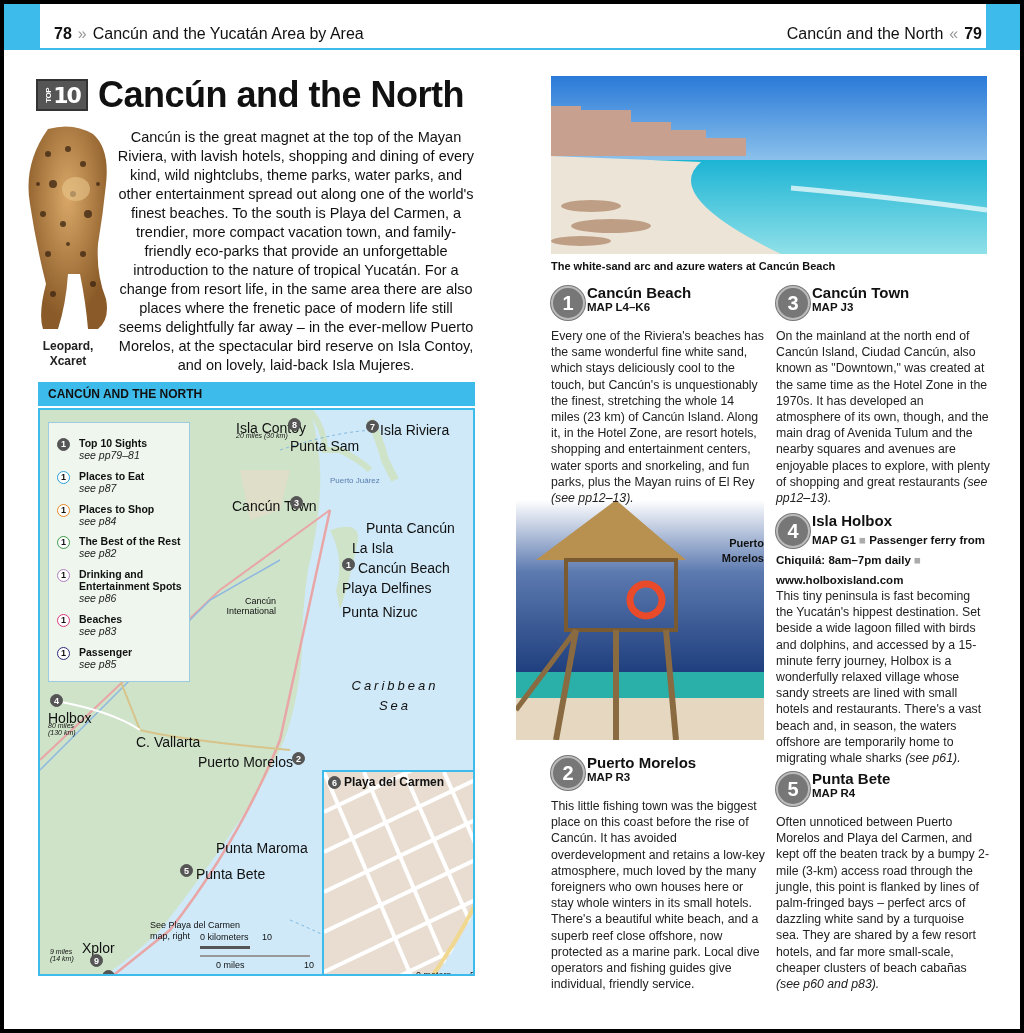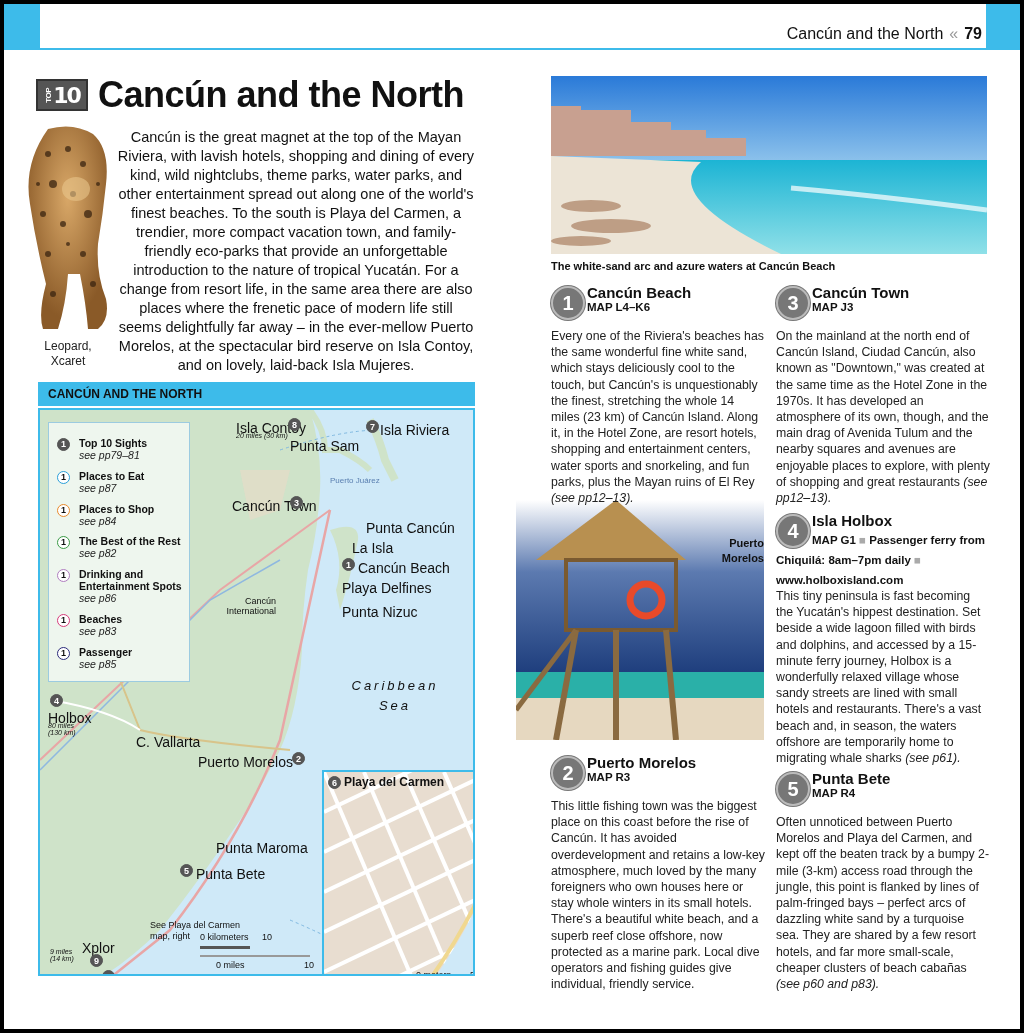--- a/index.html
+++ b/index.html
@@ -13,21 +13,21 @@
   .chev { color:#999; margin:0 6px; }
   .hdr-line { position:absolute; left:36px; top:44px; width:946px; height:2px; background:#3dbbea; }
 
   .title-wrap { position:absolute; left:32px; top:70px; display:flex; align-items:center; }
   .top10 { width:48px; height:28px; background:#555; color:#fff; display:flex; align-items:center; justify-content:center; border:2px solid #333; margin-right:10px; }
   .top10 .t { font-size:8px; writing-mode:vertical-rl; transform:rotate(180deg); font-weight:bold; letter-spacing:-0.5px; }
   .top10 .n { font-size:22px; font-weight:bold; font-family:"DejaVu Sans", sans-serif; letter-spacing:-2px; }
   .title { font-size:36px; font-weight:bold; color:#111; letter-spacing:-0.5px; }
 
   .jaguar { position:absolute; left:14px; top:120px; width:100px; height:210px; }
-  .jag-cap { position:absolute; left:34px; top:335px; width:60px; text-align:center; font-size:12px; font-weight:normal; line-height:15px; color:#222; }
+  .jag-cap { position:absolute; left:34px; top:335px; width:60px; text-align:center; font-size:12px; font-weight:bold; line-height:15px; color:#222; }
   .intro { position:absolute; left:112px; top:124px; width:360px; font-size:14.5px; line-height:19px; color:#111; text-align:center; }
 
   .mapbox { position:absolute; left:34px; top:378px; width:437px; height:616px; }
   .map-hdr { position:absolute; left:0; top:0; width:437px; height:24px; background:#3dbbea; }
   .map-hdr span { position:absolute; left:10px; top:5px; font-size:12px; font-weight:bold; color:#111; }
   .map-body { position:absolute; left:0; top:26px; width:437px; height:568px; border:2px solid #3dbbea; box-sizing:border-box; overflow:hidden; background:#cfe9f8; }
   .legend { position:absolute; left:8px; top:12px; width:140px; height:258px; background:#eef6ee; border:1px solid #9ccbe0; }
   .leg-item { position:absolute; left:8px; font-size:10.5px; line-height:12px; }
   .leg-item .lbl { position:absolute; left:22px; top:0; font-weight:bold; color:#111; width:110px; }
   .leg-item .sub { font-style:italic; font-weight:normal; color:#222; display:block; }
@@ -50,20 +50,23 @@
   .e-meta { font-size:11.5px; font-weight:bold; color:#111; line-height:20px; }
   .e-body { font-size:12.3px; line-height:16.2px; color:#222;margin-top:8px; }
   .e-body i { font-style:italic; }
 </style>
 </head>
 <body>
 
 <div class="page">
   <div class="hdr-band"></div>
   <div class="hdr-inner"></div>
+  <div class="hdr-left">
+    <span class="pgnum">78</span><span class="chev">»</span><span>Cancún and the Yucatán Area by Area</span>
+  </div>
   <div class="hdr-right">
     <span>Cancún and the North</span><span class="chev">«</span><span class="pgnum">79</span>
   </div>
   <div class="hdr-line"></div>
 
   <div class="title-wrap">
     <div class="top10">
       <span class="t">TOP</span>
       <span class="n">10</span>
     </div>

